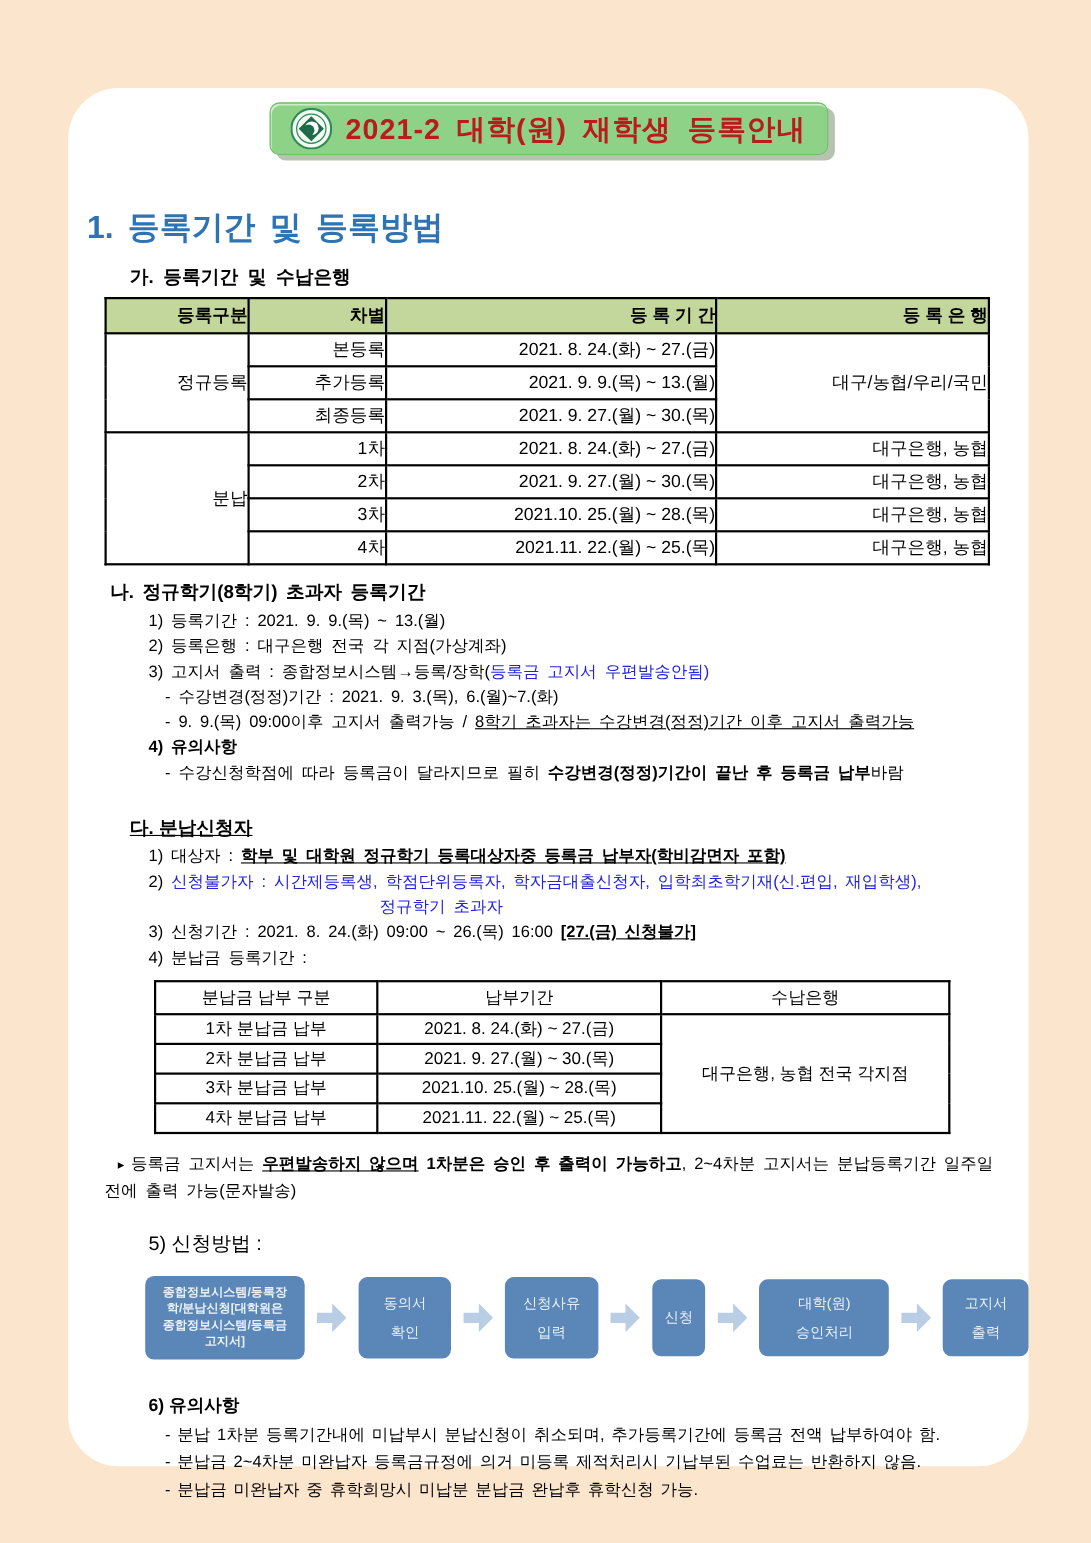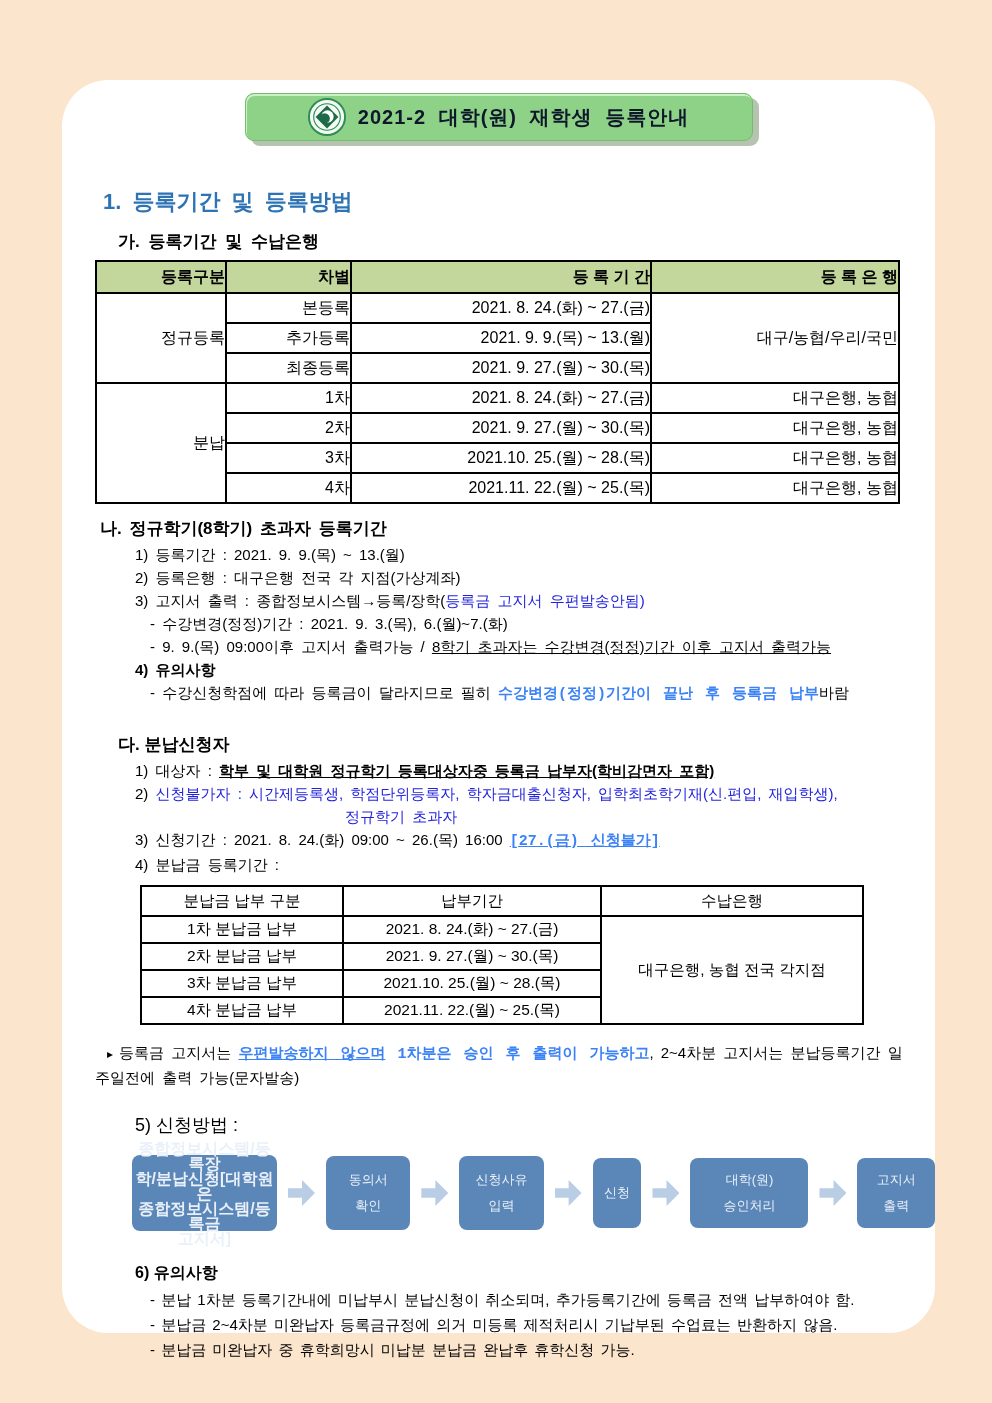--- a/index.html
+++ b/index.html
@@ -7,64 +7,64 @@
   body { font-family:"Liberation Sans","DejaVu Sans",sans-serif; }
   .page { position:relative; width:992px; height:1403px; background:#fce5cd; }
   .card { position:absolute; left:62px; top:80px; width:873px; height:1253px;
           background:#ffffff; border-radius:46px; }
 
   
   .banner { width:508px; height:48px; margin:13px auto 0; background:#8ed287;
             border:1px solid #6fbf69; border-radius:9px;
             box-shadow:6px 5px 0 #b7c3b1, inset 1px 2px 0 #cdeec9;
             display:flex; align-items:center; justify-content:center; gap:12px; }
-  .banner-title { font-size:20px; font-weight:700; color:#0f172a; letter-spacing:1px; word-spacing:6px; }
+  .banner-title { font-size:26px; font-weight:700; color:#b91c1c; letter-spacing:1px; word-spacing:6px; }
   .logo { width:38px; height:38px; flex:0 0 38px; }
 
-  .h1-blue { margin:46px 0 0 41px; font-size:22px; font-weight:700; color:#2e74b5; word-spacing:5px; }
+  .h1-blue { margin:46px 0 0 17px; font-size:29px; font-weight:700; color:#2e74b5; word-spacing:5px; }
   .h-sub  { margin:13px 0 0 56px; font-size:17px; font-weight:700; color:#000; word-spacing:4px; }
 
   
   table { border-collapse:collapse; }
   .t1 { margin:7px 0 0 33px; width:803px; table-layout:fixed; }
   .t1 th, .t1 td { border:2px solid #000; text-align:right; font-size:16px; color:#000; }
   .t1 th { background:#c3d69b; height:32px; font-weight:700; }
   .t1 td { height:30px; }
   .c1 { width:130px; } .c2 { width:125px; } .c3 { width:300px;padding-left:20px; } .c4 { width:248px; }
 
   .h-na { margin:13px 0 0 38px; font-size:17px; font-weight:700; word-spacing:3px; }
   .list { margin-left:73px; font-size:15px; color:#000; }
   .list .ln { margin-top:6px; line-height:17px; word-spacing:3px; }
   .list .sub { margin-left:15px; }
   .blue { color:#2222dd;margin-top:44px; }
-  .red { color:#3b82f6; font-weight:700;font-family:Liberation Mono, monospace; }
+  .red { color:#000000; font-weight:700; }
   .ul { text-decoration:underline; }
   .b { font-weight:700; }
 
-  .h-da { margin:30px 0 0 56px; font-size:17px; font-weight:700; }
+  .h-da { margin:30px 0 0 56px; font-size:17px; font-weight:700;text-decoration:underline; }
   .indent2 { margin-left:210px; }
 
   
   .t2 { margin:12px 0 0 78px; width:722px; table-layout:fixed; }
   .t2 th, .t2 td { border:2px solid #000; text-align:center; font-size:15.5px; color:#000; }
   .t2 th { height:30px; font-weight:400; background:#fff; }
   .t2 td { height:27px; }
   .d1 { width:202px; } .d2 { width:258px; } .d3 { width:262px; }
 
   .note { margin:16px 0 0 33px; width:818px; font-size:15px; line-height:23px;
           text-indent:12px; word-spacing:3px; }
   .marker { font-size:12px; margin-right:6px; }
 
   .h-method { margin:24px 0 0 73px; font-size:18px; }
 
   
   .flow { margin:18px 0 0 70px; display:flex; align-items:center; }
   .fbox { background:#5b87b8; color:#e9f0f9; border-radius:8px; text-align:center;
           white-space:pre-line; display:flex; align-items:center; justify-content:center; }
-  .fbox.s0 { width:172px; height:76px; font-size:16px; line-height:15px; font-weight:700; }
+  .fbox.s0 { width:172px; height:76px; font-size:11px; line-height:15px; font-weight:700; }
   .fbox.s1, .fbox.s2 { width:100px; height:74px; font-size:13px; line-height:26px; }
   .fbox.s3 { width:58px; height:70px; font-size:13px; }
   .fbox.s4 { width:140px; height:70px; font-size:13px; line-height:26px; }
   .fbox.s5 { width:92px; height:70px; font-size:13px; line-height:26px; }
   .farrow { width:32px; height:26px; background:#b9cde5; margin:0 11px;
             clip-path:polygon(0 32%,52% 32%,52% 0,100% 50%,52% 100%,52% 68%,0 68%); }
 
   .h-six { margin:32px 0 0 73px; font-size:16px; font-weight:700; }
   .six-list { margin-left:88px; font-size:15px; }
   .six-list .ln { margin-top:7px; line-height:18px; word-spacing:2px; }

